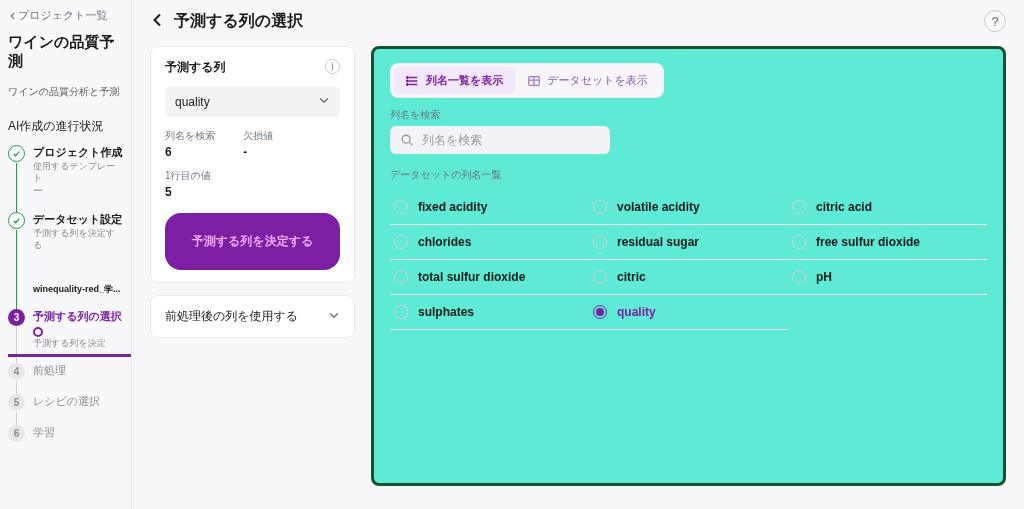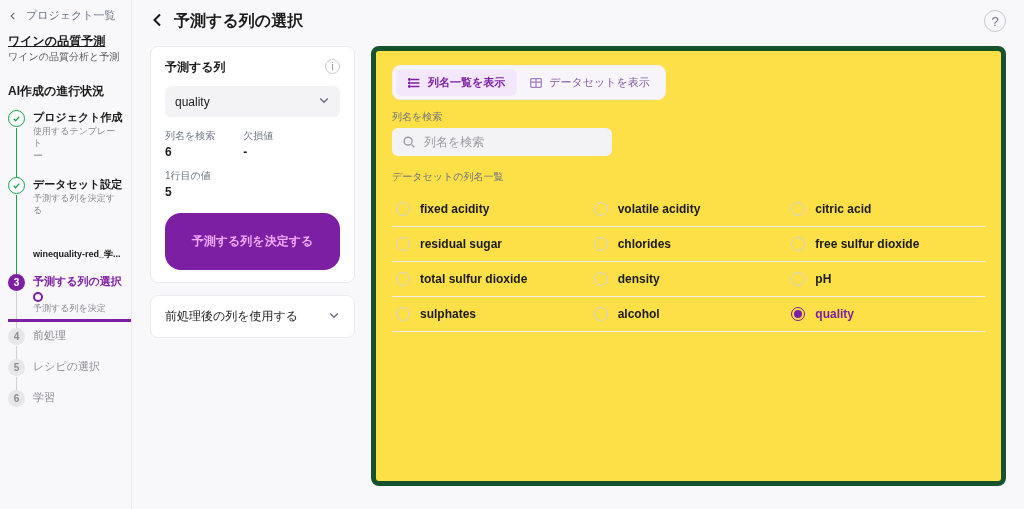--- a/index.html
+++ b/index.html
@@ -18,30 +18,30 @@
   .sidebar {
     width: 132px;
     background: #f8f7f9;
     padding: 8px 8px 8px 8px;
     border-right: 1px solid #eceaee;
     flex-shrink: 0;
   }
   .back-link {
     display: flex;
     align-items: center;
-    gap: 8px;
+    gap: 0;
     color: #6b7280;
     font-size: 11px;
     margin-bottom: 10px;
     cursor: pointer;
   }
   .back-link svg { width: 10px; height: 10px; }
-  .project-title { font-weight: 700; font-size: 12px; margin-bottom: 0; text-decoration: underline; }
+  .project-title { font-weight: 700; font-size: 15px; margin-bottom: 14px; }
   .project-sub { font-size: 10px; color: #5b5b5b; margin-bottom: 19px; }
-  .progress-title { font-weight: 700; font-size: 12px; margin-bottom: 10px; }
+  .progress-title { font-weight: 400; font-size: 12px; margin-bottom: 10px; }
 
   .steps { position: relative; }
   .step { display: flex; gap: 8px; padding-bottom: 14px; position: relative; }
   .step:last-child { padding-bottom: 0; }
   .step .line {
     position: absolute;
     left: 8px;
     top: 18px;
     bottom: -1px;
     width: 1px;
@@ -131,21 +131,21 @@
   }
   .expand-card {
     background:#fff; border:1px solid #eceaee; border-radius:8px;
     padding:12px 14px; display:flex; align-items:center; justify-content:space-between;
     font-size:12px; cursor:pointer;
   }
   .expand-card .chev { color:#6b7280; }
 
   
   .right-col {
-    flex:1; background:#fde047; border:5px solid #14532d; border-radius:8px;
+    flex:1; background:#5eead4; border:3px solid #14532d; border-radius:8px;
     padding:14px 16px; min-height:440px;
   }
   .tabbar {
     display:inline-flex; background:#f7f4fa; border:1px solid #f0ecf4; border-radius:8px;
     padding:3px; margin-bottom:10px;
   }
   .tab {
     display:flex; align-items:center; gap:6px;
     padding:6px 12px; border-radius:6px; font-size:11px; cursor:pointer; color:#805aa6;
   }
@@ -369,49 +369,45 @@
           <div class="col-item">
             <span class="radio"></span>
             <span class="name">volatile acidity</span>
           </div>
           <div class="col-item">
             <span class="radio"></span>
             <span class="name">citric acid</span>
           </div>
           <div class="col-item">
             <span class="radio"></span>
+            <span class="name">chlorides</span>
+          </div>
+          <div class="col-item">
+            <span class="radio"></span>
             <span class="name">residual sugar</span>
           </div>
           <div class="col-item">
             <span class="radio"></span>
-            <span class="name">chlorides</span>
-          </div>
-          <div class="col-item">
-            <span class="radio"></span>
             <span class="name">free sulfur dioxide</span>
           </div>
           <div class="col-item">
             <span class="radio"></span>
             <span class="name">total sulfur dioxide</span>
           </div>
           <div class="col-item">
             <span class="radio"></span>
-            <span class="name">density</span>
+            <span class="name">citric</span>
           </div>
           <div class="col-item">
             <span class="radio"></span>
             <span class="name">pH</span>
           </div>
           <div class="col-item">
             <span class="radio"></span>
             <span class="name">sulphates</span>
-          </div>
-          <div class="col-item">
-            <span class="radio"></span>
-            <span class="name">alcohol</span>
           </div>
           <div class="col-item selected">
             <span class="radio"></span>
             <span class="name">quality</span>
           </div>
         </div>
     </div>
   </div>
 </main>
 

